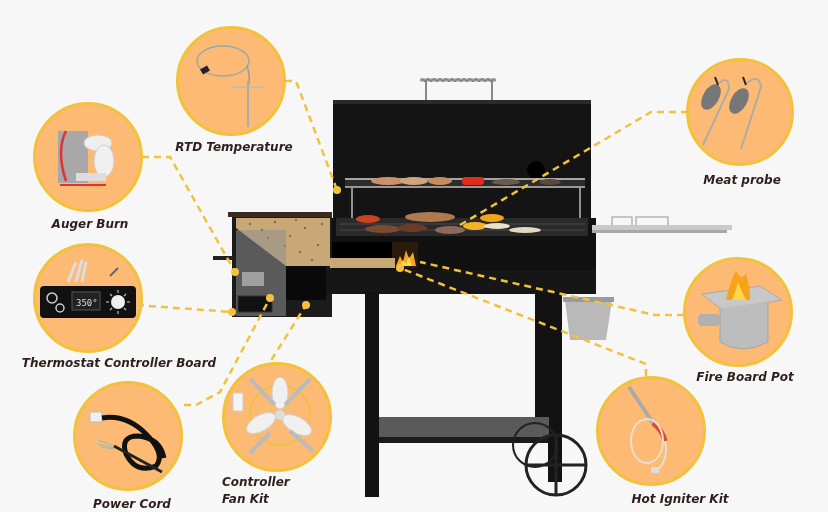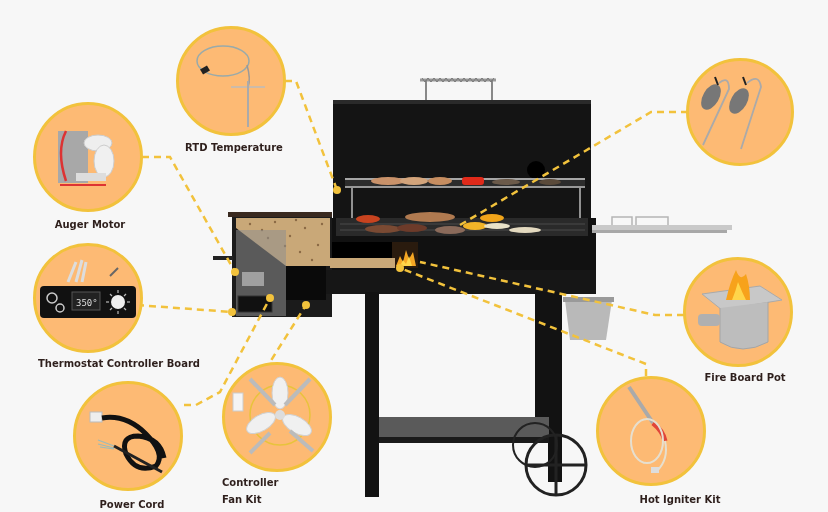--- a/index.html
+++ b/index.html
@@ -1,21 +1,21 @@
 <!DOCTYPE html>
 <html><head>
 <meta charset="utf-8">
 <style>
   html, body { margin:0; padding:0; }
   body { width:828px; height:512px; background:#f7f7f7; position:relative; overflow:hidden;
          font-family:"DejaVu Sans", "Liberation Sans", sans-serif; }
   .stage { position:absolute; left:0; top:0; width:828px; height:512px; }
   svg.art { position:absolute; left:0; top:0; }
   .circle { position:absolute; border:3px solid #f2c23c; border-radius:50%; background:#fdba74; box-sizing:border-box; }
-  .label { position:absolute; font-weight:bold; color:#2e1f1c; font-size:10px; text-align:center; line-height:17px; white-space:nowrap; }
+  .label { position:absolute; font-weight:bold; color:#2e1f1c; font-size:12px; text-align:center; line-height:17px; white-space:nowrap;font-style:italic; }
 </style>
 </head>
 <body>
 
 <div class="stage">
 
   <svg class="art" width="828" height="512" viewBox="0 0 828 512">
 
     <g>
       <line x1="420" y1="80" x2="496" y2="80" stroke="#999" stroke-width="3"></line>
@@ -143,21 +143,21 @@
   <div class="circle" style="left:33px;top:102px;width:110px;height:110px;">
     <svg width="104" height="104" viewBox="0 0 104 104">
       <rect x="22" y="26" width="30" height="52" fill="#a8a8a8"></rect>
       <path d="M30 26 q-10 20 0 50" stroke="#d33" stroke-width="2.5" fill="none"></path>
       <ellipse cx="62" cy="38" rx="14" ry="8" fill="#eee" stroke="#ccc"></ellipse>
       <ellipse cx="68" cy="56" rx="10" ry="16" fill="#f0f0f0" stroke="#ccc"></ellipse>
       <rect x="40" y="68" width="30" height="8" fill="#ddd"></rect>
       <path d="M24 80 h46" stroke="#d33" stroke-width="2"></path>
     </svg>
   </div>
-  <div class="label" style="left:28px;top:216px;width:124px;">Auger Motor</div>
+  <div class="label" style="left:28px;top:216px;width:124px;">Auger Burn</div>
 
   <div class="circle" style="left:33px;top:243px;width:110px;height:110px;">
     <svg width="104" height="104" viewBox="0 0 104 104">
       <path d="M32 36 l8 -20 M40 36 l6 -22 M46 36 l4 -20" stroke="#ddd" stroke-width="3"></path>
       <line x1="74" y1="30" x2="82" y2="22" stroke="#666" stroke-width="2"></line>
       <rect x="4" y="40" width="96" height="32" rx="4" fill="#111"></rect>
       <circle cx="16" cy="52" r="5" fill="none" stroke="#ccc" stroke-width="1.5"></circle>
       <circle cx="24" cy="62" r="4" fill="none" stroke="#ccc" stroke-width="1.5"></circle>
       <rect x="36" y="46" width="28" height="18" fill="#222" stroke="#555"></rect>
       <text x="40" y="60" font-size="9" fill="#ddd" font-family="DejaVu Sans Mono, monospace">350°</text>
@@ -206,20 +206,21 @@
 
   <div class="circle" style="left:686px;top:58px;width:108px;height:108px;">
     <svg width="102" height="102" viewBox="0 0 102 102">
       <ellipse cx="22" cy="36" rx="8" ry="14" fill="#777" transform="rotate(30 22 36)"></ellipse>
       <ellipse cx="50" cy="40" rx="8" ry="14" fill="#777" transform="rotate(30 50 40)"></ellipse>
       <path d="M30 22 q10 -8 10 6 L14 84" stroke="#aaa" stroke-width="1.8" fill="none"></path>
       <path d="M58 22 q12 -10 14 4 L52 88" stroke="#aaa" stroke-width="1.8" fill="none"></path>
       <path d="M26 16 l3 8 M54 16 l3 8" stroke="#222" stroke-width="2"></path>
     </svg>
   </div>
+  <div class="label" style="left:690px;top:172px;width:104px;">Meat probe</div>
 
   <div class="circle" style="left:683px;top:257px;width:110px;height:110px;">
     <svg width="104" height="104" viewBox="0 0 104 104">
       <polygon points="16,34 74,26 96,40 36,50" fill="#c8c8c8" stroke="#aaa"></polygon>
       <path d="M40 40 q4 -18 10 -30 q4 12 10 4 q4 12 4 26 z" fill="#f7a21b"></path>
       <path d="M46 40 q4 -10 6 -18 q4 10 8 18 z" fill="#ffd54a"></path>
       <path d="M34 48 L34 82 Q56 96 82 82 L82 42" fill="#bdbdbd" stroke="#a5a5a5"></path>
       <rect x="12" y="54" width="22" height="12" rx="4" fill="#b0b0b0"></rect>
     </svg>
   </div>

